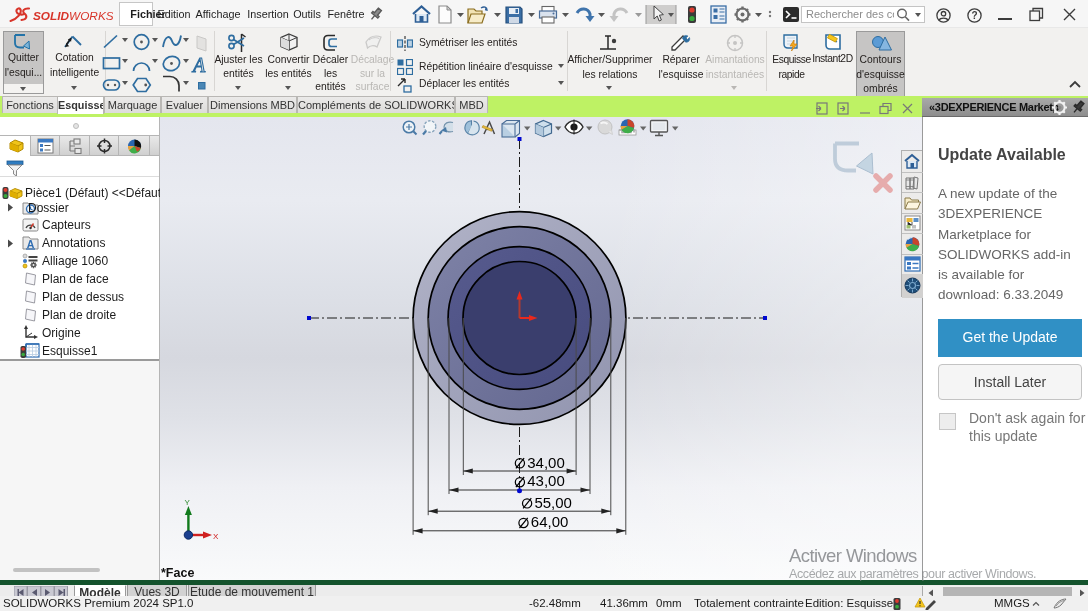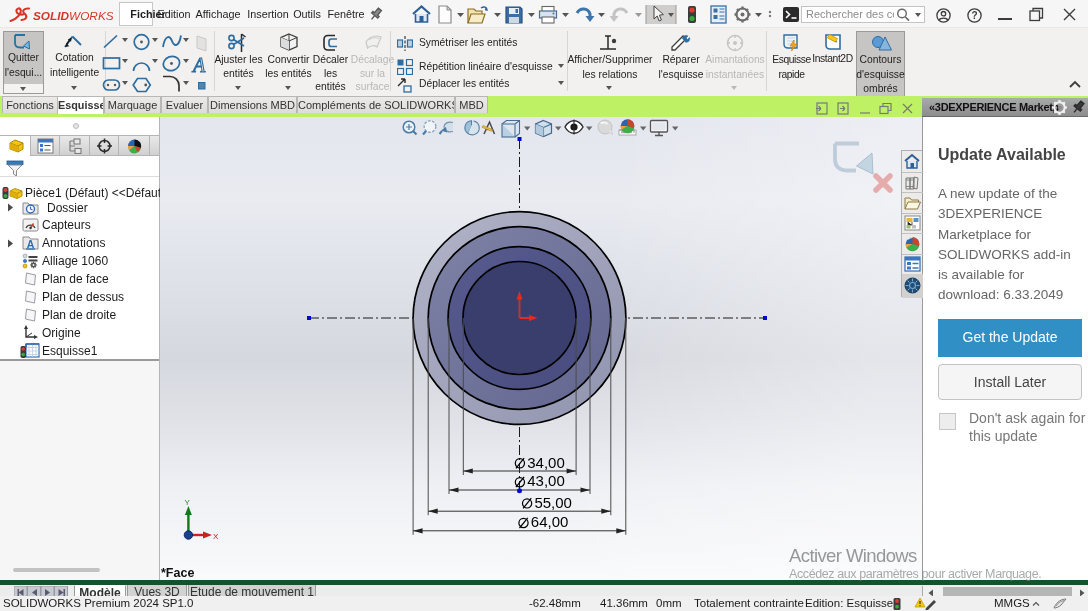--- a/index.html
+++ b/index.html
@@ -394,21 +394,21 @@
     <div class="abs" style="left:25px;top:2px;line-height:16px;white-space:nowrap;">Pièce1 (Défaut) &lt;&lt;Défaut&gt;_E</div>
 
     <svg class="abs" style="left:7px;top:20px;" width="7" height="9" viewBox="0 0 7 9">
         <path d="M1 0.5 L6 4.5 L1 8.5 z" fill="#4a4a4a"></path>
       </svg>
     <svg class="abs" style="left:22px;top:16.5px;" width="17" height="16" viewBox="0 0 17 16">
       <path d="M1 3 h5 l1.5 2 H16 V14 H1 z" fill="#e9e9e9" stroke="#8a8a8a" stroke-width="1"></path>
       <circle cx="8.5" cy="9" r="4" fill="#fff" stroke="#2f6db2" stroke-width="1.4"></circle>
       <path d="M8.5 6.5 V9 L10.5 10" stroke="#2f6db2" stroke-width="1.2" fill="none"></path>
     </svg>
-    <div class="abs" style="left:47px;top:16.5px;line-height:16px;">Dossier</div>
+    <div class="abs" style="left:28px;top:16.5px;line-height:16px;">Dossier</div>
 
     <svg class="abs" style="left:22px;top:34px;" width="17" height="16" viewBox="0 0 17 16">
       <rect x="1" y="2" width="15" height="12" rx="1.5" fill="#f2f2f2" stroke="#8a8a8a" stroke-width="1"></rect>
       <path d="M4 11 A 5 5 0 0 1 13 11" fill="none" stroke="#444" stroke-width="1.3"></path>
       <path d="M8.5 11 L11.5 6.5" stroke="#d03a2b" stroke-width="1.4"></path>
       <circle cx="8.5" cy="11" r="1.2" fill="#333"></circle>
     </svg>
     <div class="abs" style="left:42px;top:34px;line-height:16px;">Capteurs</div>
 
     <svg class="abs" style="left:7px;top:56px;" width="7" height="9" viewBox="0 0 7 9">
@@ -760,13 +760,13 @@
   <span style="left:994px;">MMGS</span>
   <svg class="abs" style="left:1032px;top:5px;" width="8" height="6" viewBox="0 0 8 6">
       <path d="M1 4.5 L4 1.5 L7 4.5" fill="none" stroke="#555" stroke-width="1.2"></path>
     </svg>
   <svg class="abs" style="left:1052px;top:1px;" width="16" height="13" viewBox="0 0 16 13">
     <path d="M2 11 C5 4 10 2 14 2 L9 8 C7 10 4 11 2 11 z" fill="#e9e9e9" stroke="#777" stroke-width="1"></path>
     <path d="M4 9 C7 5 10 4 12 3.5" fill="none" stroke="#777" stroke-width="0.8"></path>
   </svg>
 </div>
 <div id="wm1">Activer Windows</div>
-<div id="wm2">Accédez aux paramètres pour activer Marquage.</div>
+<div id="wm2">Accédez aux paramètres pour activer Windows.</div>
 
 </body></html>

